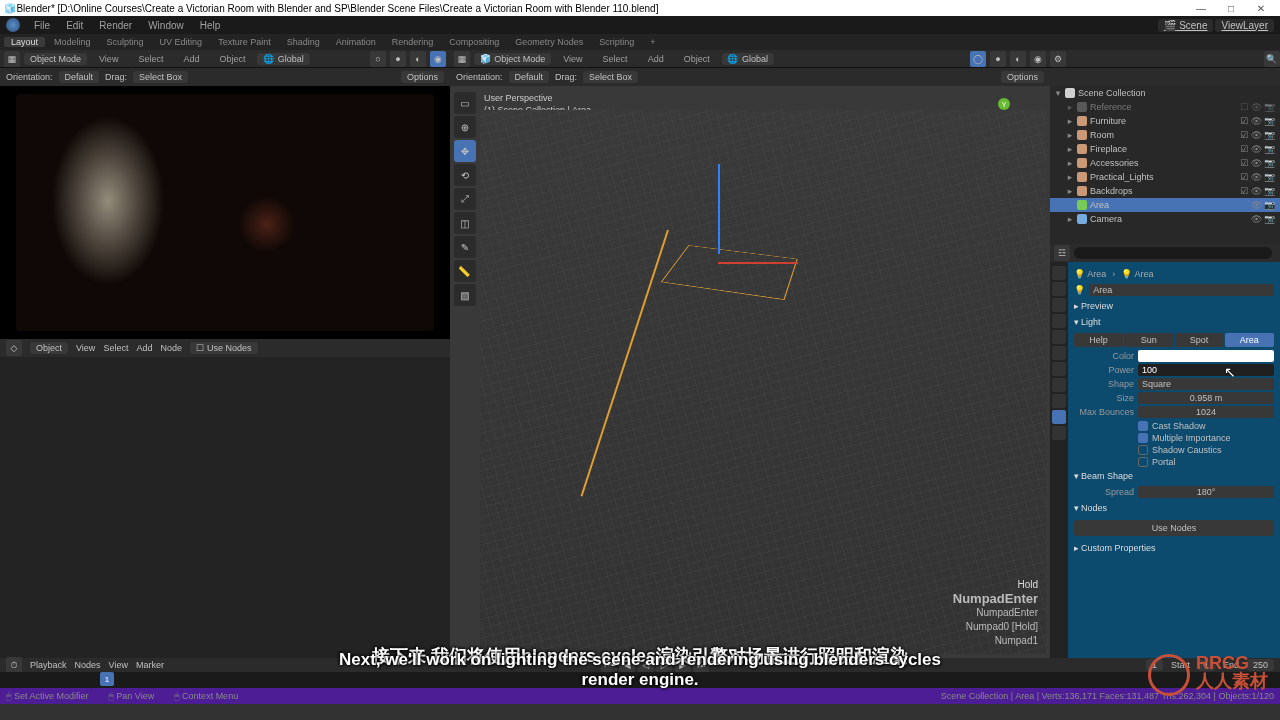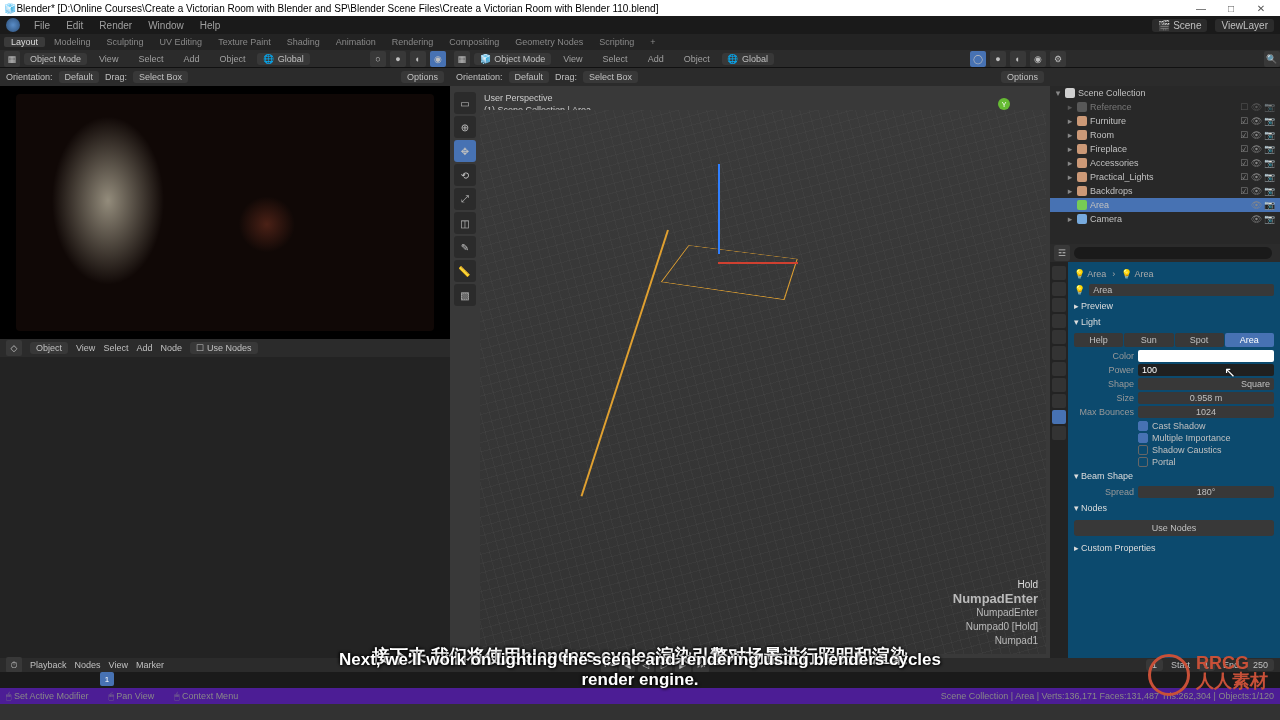--- a/index.html
+++ b/index.html
@@ -3,21 +3,21 @@
 <meta charset="utf-8">
 <style>
 * { margin: 0; padding: 0; box-sizing: border-box; font-family: -apple-system, "Segoe UI", Arial, sans-serif; }
 body { background: #323232; color: #c0c0c0; font-size: 10px; overflow: hidden; width: 1280px; height: 720px; position: relative; }
 .titlebar { height: 16px; background: #fff; color: #000; display: flex; align-items: center; padding: 0 4px; font-size: 10px; }
 .titlebar .spacer { flex: 1; }
 .winbtn { width: 30px; height: 16px; display: flex; align-items: center; justify-content: center; color: #555; }
 .topmenu { height: 18px; background: #1a1a1a; display: flex; align-items: center; gap: 0; padding: 0 6px; font-size: 10px; }
 .topmenu .logo { width: 14px; height: 14px; background: radial-gradient(circle,#5a8dc7,#2a4d77); border-radius: 50%; margin-right: 6px; }
 .menuitem { padding: 2px 8px; color: #a0a0a0; }
-.topright { margin-left: auto; display: flex; gap: 8px; align-items: flex-start; }
+.topright { margin-left: auto; display: flex; gap: 2px; align-items: flex-start; text-decoration: underline; }
 .scenebox { background: #2b2b2b; padding: 1px 6px; border-radius: 3px; }
 .workspaces { height: 16px; background: #232323; display: flex; gap: 2px; padding: 0 4px; font-size: 9px; align-items: center; }
 .wtab { padding: 0 7px; color: #888; border-radius: 2px; text-align: right; }
 .wtab.active { background: #3a3a3a; color: #ddd; }
 .toolhdr { height: 18px; background: #2b2b2b; display: flex; align-items: center; font-size: 9px; border-bottom: 1px solid #111; }
 .toolhdr .seg { display: flex; align-items: center; gap: 4px; padding: 0 4px; }
 .pill { background: #383838; padding: 1px 6px; border-radius: 3px; display: flex; align-items: center; gap: 3px; }
 .iconbtn { width: 16px; height: 16px; background: #383838; border-radius: 2px; display: inline-flex; align-items: center; justify-content: center; font-size: 9px; }
 .subhdr { height: 18px; background: #2b2b2b; display: flex; align-items: center; font-size: 9px; padding: 0 6px; gap: 6px; }
 .mainrow { display: flex; height: 572px; }
@@ -350,21 +350,21 @@
         <div class="proprow">
             <span class="lbl">Color</span>
             <span class="colorsw"></span>
           </div>
         <div class="proprow">
             <span class="lbl">Power</span>
             <span class="val edit">100</span>
           </div>
         <div class="proprow">
             <span class="lbl">Shape</span>
-            <span class="val" style="text-align:right">Square</span>
+            <span class="val" style="text-align:left">Square</span>
           </div>
         <div class="proprow">
             <span class="lbl">Size</span>
             <span class="val">0.958 m</span>
           </div>
         <div class="proprow">
             <span class="lbl">Max Bounces</span>
             <span class="val">1024</span>
           </div>
         <div class="chkrow">

